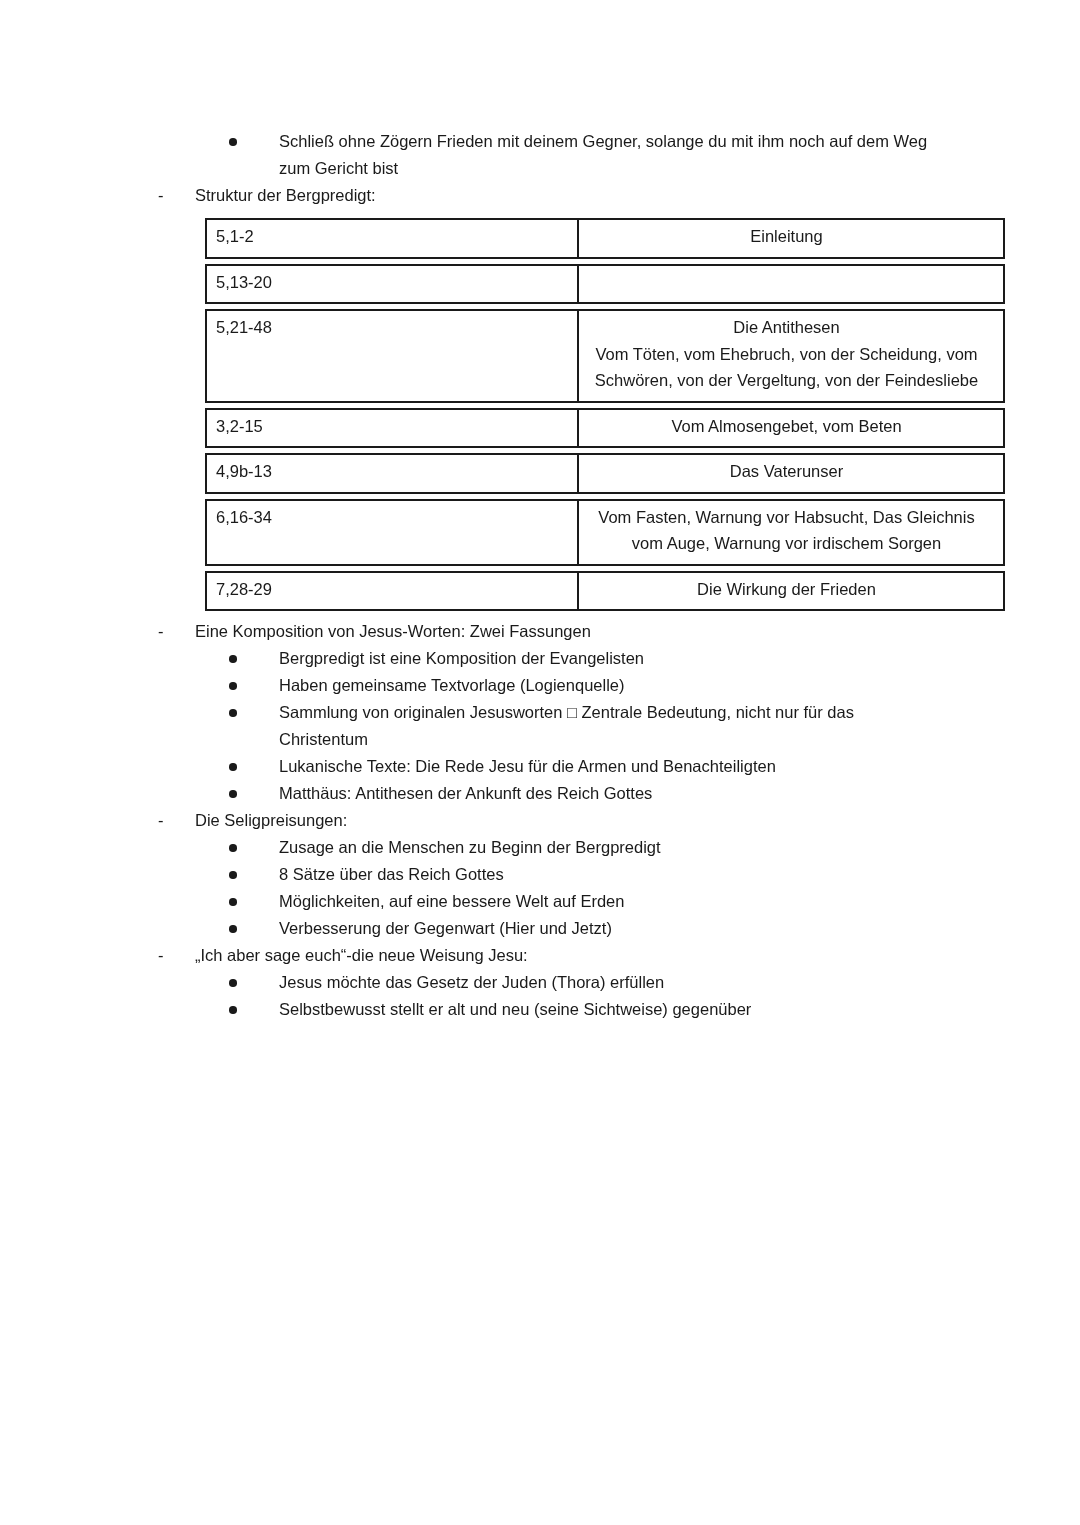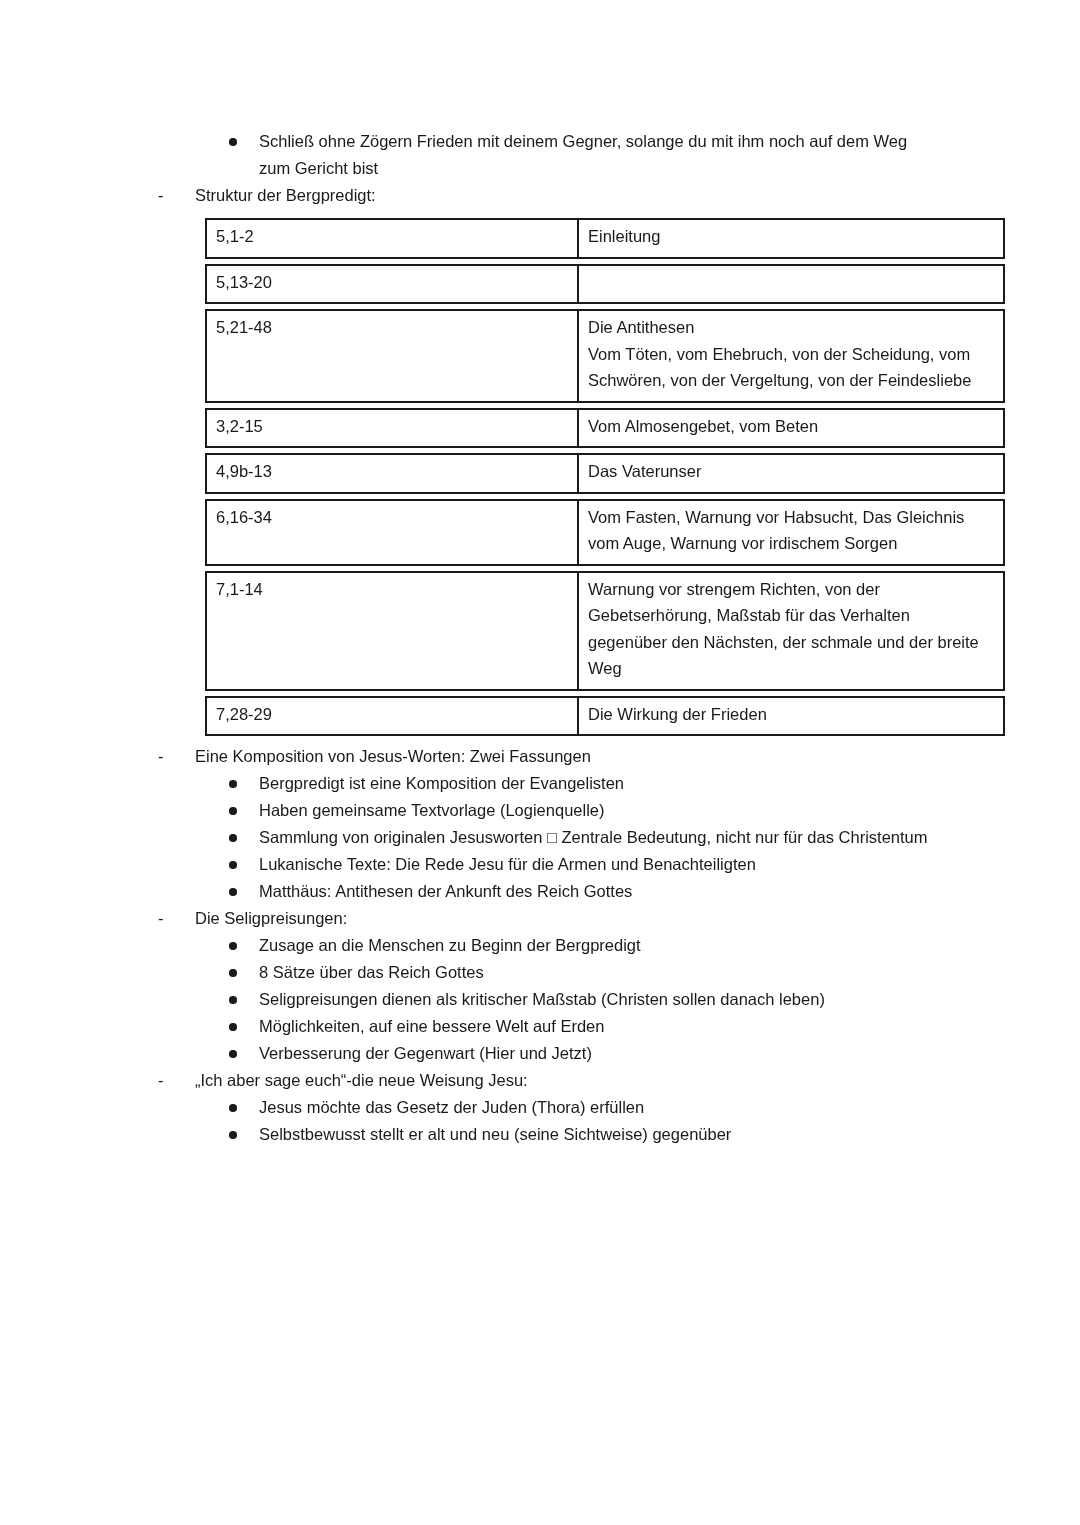--- a/index.html
+++ b/index.html
@@ -27,20 +27,21 @@
     line-height: 27px;
   }
   .item-b1 .dash {
     flex: 0 0 37px;
   }
   
   .item-b2 {
     display: flex;
     margin-left: 71px;
     line-height: 27px;
+    gap: 20px;
   }
   .item-b2 .dot {
     flex: 0 0 30px;
   }
   .item-b2 .dot i {
     display: block;
     width: 7.5px;
     height: 7.5px;
     border-radius: 50%;
     background: #1a1a1a;
@@ -66,20 +67,21 @@
     box-sizing: border-box;
     line-height: 26.5px;
     padding: 3px 18px 7px 9px;
   }
   .tc-left {
     flex: 0 0 372px;
     border-right: 2px solid #1a1a1a;
   }
   .tc-right {
     flex: 1 1 auto;
+    text-align: center;
   }
 </style>
 </head>
 <body>
 
 <div class="page">
     <div class="item-b2">
       <span class="dot">
         <i></i>
       </span>
@@ -131,28 +133,20 @@
       <div class="trow">
         <div class="tc tc-left">
           <div>6,16-34</div>
         </div>
         <div class="tc tc-right">
           <div>Vom Fasten, Warnung vor Habsucht, Das Gleichnis vom Auge, Warnung vor irdischem Sorgen</div>
         </div>
       </div>
       <div class="trow">
         <div class="tc tc-left">
-          <div>7,1-14</div>
-        </div>
-        <div class="tc tc-right">
-          <div>Warnung vor strengem Richten, von der Gebetserhörung, Maßstab für das Verhalten gegenüber den Nächsten, der schmale und der breite Weg</div>
-        </div>
-      </div>
-      <div class="trow">
-        <div class="tc tc-left">
           <div>7,28-29</div>
         </div>
         <div class="tc tc-right">
           <div>Die Wirkung der Frieden</div>
         </div>
       </div>
     </div>
     <div class="item-b1">
       <span class="dash">-</span>
       <span class="txt">Eine Komposition von Jesus-Worten: Zwei Fassungen</span>
@@ -195,26 +189,20 @@
       <span class="dot">
         <i></i>
       </span>
       <span class="txt">Zusage an die Menschen zu Beginn der Bergpredigt</span>
     </div>
     <div class="item-b2">
       <span class="dot">
         <i></i>
       </span>
       <span class="txt">8 Sätze über das Reich Gottes</span>
-    </div>
-    <div class="item-b2">
-      <span class="dot">
-        <i></i>
-      </span>
-      <span class="txt">Seligpreisungen dienen als kritischer Maßstab (Christen sollen danach leben)</span>
     </div>
     <div class="item-b2">
       <span class="dot">
         <i></i>
       </span>
       <span class="txt">Möglichkeiten, auf eine bessere Welt auf Erden</span>
     </div>
     <div class="item-b2">
       <span class="dot">
         <i></i>

